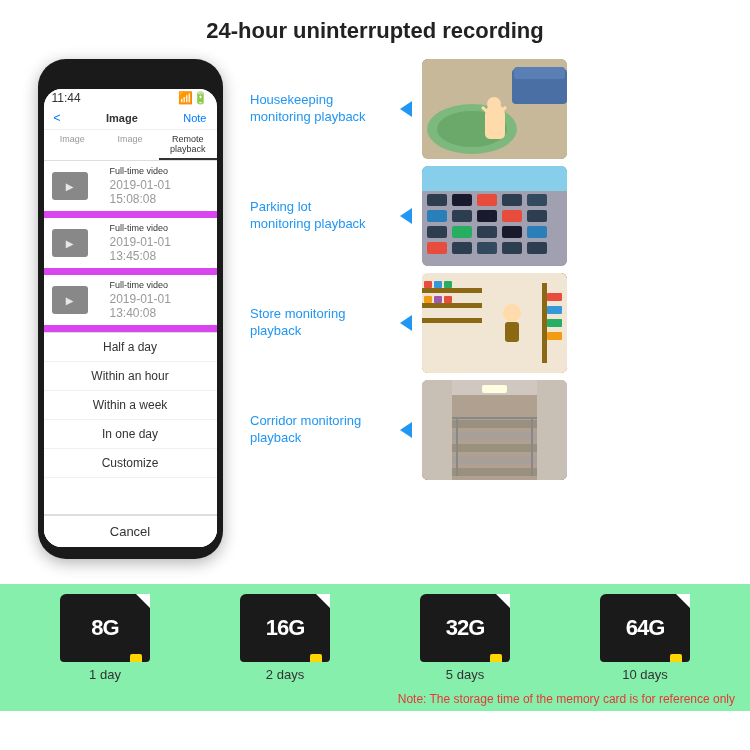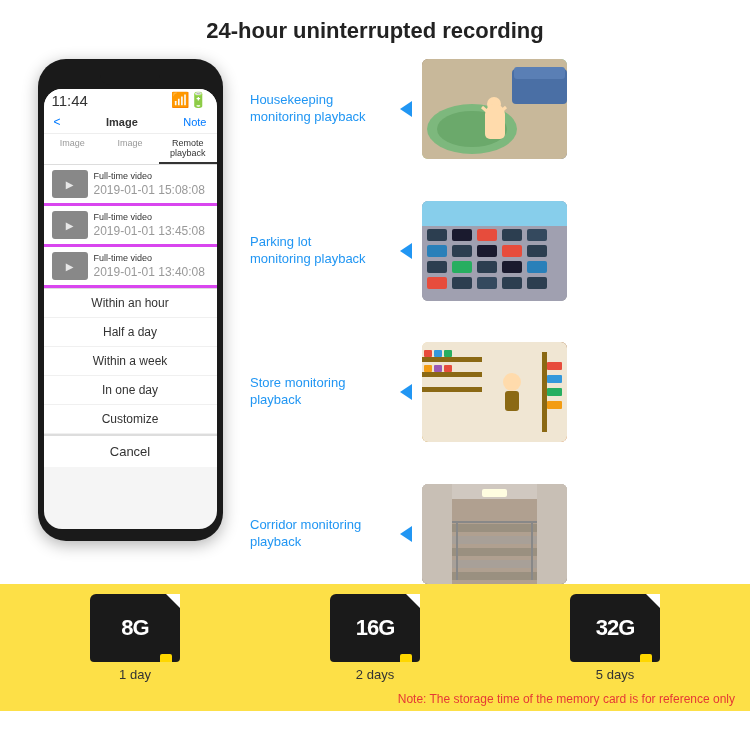--- a/index.html
+++ b/index.html
@@ -66,21 +66,21 @@
       overflow: hidden;
       min-height: 440px;
     }
 
     .phone-status-bar {
       background: #fff;
       display: flex;
       justify-content: space-between;
       align-items: center;
       padding: 2px 8px;
-      font-size: 15px;
+      font-size: 12px;
       color: #333;
     }
 
     .phone-nav-bar {
       background: #fff;
       display: flex;
       justify-content: space-between;
       align-items: center;
       padding: 4px 10px;
       border-bottom: 1px solid #eee;
@@ -105,22 +105,22 @@
       color: #999;
       font-size: 9px;
     }
     .phone-tab.active { color: #333; border-bottom: 2px solid #333; }
 
     .video-item {
       background: #fff;
       display: flex;
       align-items: center;
       padding: 5px 8px;
-      border-bottom: 3px solid #d946ef;
-      gap: 6px;
+      border-bottom: 7px solid #d946ef;
+      gap: 22px;
     }
 
     .video-thumb {
       width: 36px;
       height: 28px;
       background: #888;
       border-radius: 3px;
       position: relative;
       flex-shrink: 0;
     }
@@ -153,30 +153,30 @@
     }
 
     .dropdown-cancel {
       background: #fff;
       padding: 8px 12px;
       font-size: 13px;
       color: #333;
       text-align: center;
       border-top: 2px solid #ddd;
       font-weight: 500;
+      margin-top: 36px;
     }
 
     
     .monitoring-section {
       flex: 1;
       display: flex;
       flex-direction: column;
-      gap: 20px;
+      gap: 7px;
       padding-top: 5px;
-      justify-content: space-between;
     }
 
     .monitoring-row {
       display: flex;
       align-items: center;
       gap: 10px;
     }
 
     .monitoring-label {
       width: 140px;
@@ -241,21 +241,21 @@
       border-top: 8px solid transparent;
       border-bottom: 8px solid transparent;
       border-right: 12px solid #2196f3;
       flex-shrink: 0;
       align-self: center;
     }
 
     
     .storage-section {
       padding: 10px 15px 5px;
-      background: #fde047;
+      background: #86efac;
     }
 
     .storage-cards {
       display: flex;
       justify-content: space-around;
       align-items: flex-start;
       margin-bottom: 6px;
     }
 
     .storage-card {
@@ -362,22 +362,22 @@
         </div>
         <div class="video-item">
           <div class="video-thumb"></div>
           <div>
             <div class="video-info">Full-time video</div>
             <div class="video-date">2019-01-01 13:40:08</div>
           </div>
         </div>
 
         <div class="phone-dropdown">
+          <div class="dropdown-item">Half a day</div>
           <div class="dropdown-item">Within an hour</div>
-          <div class="dropdown-item">Half a day</div>
           <div class="dropdown-item">Within a week</div>
           <div class="dropdown-item">In one day</div>
           <div class="dropdown-item">Customize</div>
           <div class="dropdown-cancel">Cancel</div>
         </div>
       </div>
     </div>
   </div>
 
   <div class="monitoring-section">
@@ -528,18 +528,25 @@
     </div>
 
     <div class="storage-card">
       <div class="sd-card">
         <div class="sd-card-notch"></div>
         <span class="sd-label">32G</span>
       </div>
       <span class="storage-days">5 days</span>
     </div>
 
+    <div class="storage-card">
+      <div class="sd-card">
+        <div class="sd-card-notch"></div>
+        <span class="sd-label">64G</span>
+      </div>
+      <span class="storage-days">10 days</span>
+    </div>
 
 
   </div>
 
   <div class="storage-note">Note: The storage time of the memory card is for reference only</div>
 </div>
 
 </body></html>

